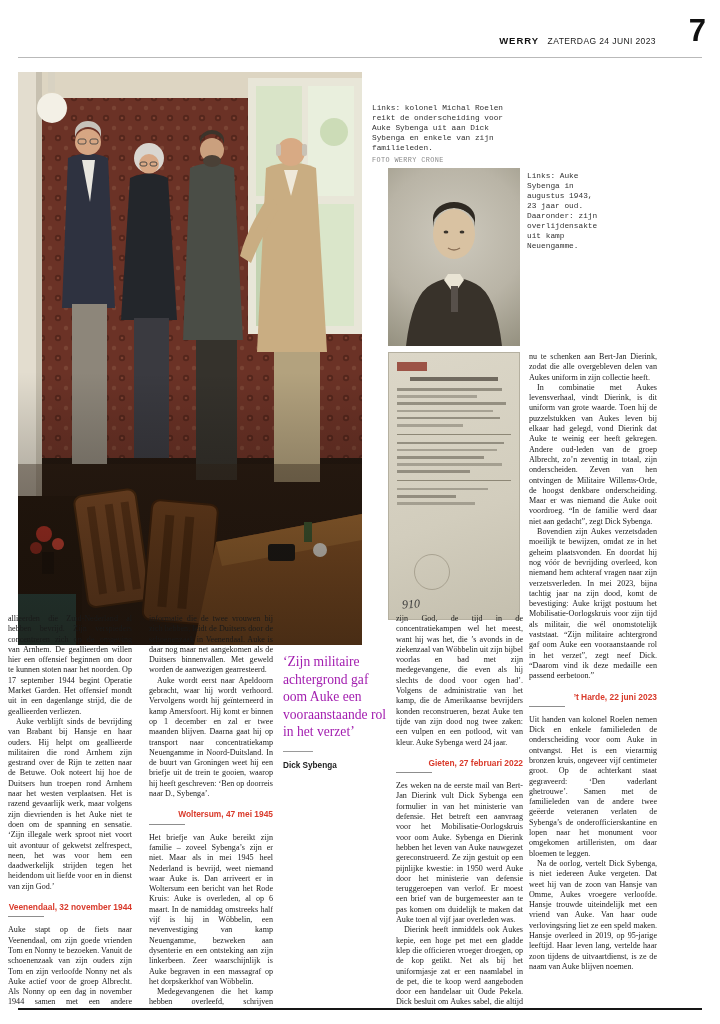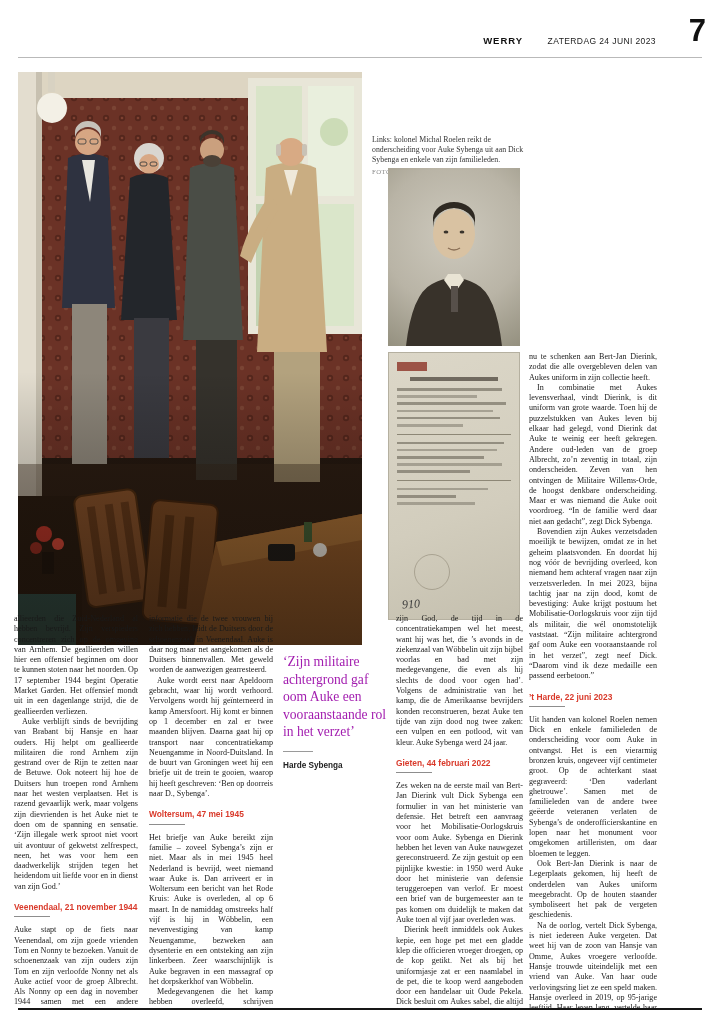--- a/index.html
+++ b/index.html
@@ -2,29 +2,29 @@
 <html lang="nl"><head>
 <meta charset="utf-8">
 <style>
   html,body{margin:0;padding:0;background:#ffffff;}
   .page{position:relative;width:720px;height:1024px;background:#fff;overflow:hidden;
         font-family:"Liberation Serif",serif;color:#1a1a1a;}
   
   .masthead{position:absolute;top:30px;right:64px;text-align:right;
             font-family:"Liberation Sans",sans-serif;white-space:nowrap;}
   .mast-title{font-weight:800;font-size:9.5px;letter-spacing:1px;color:#111;}
-  .mast-date{font-size:8.5px;letter-spacing:.4px;color:#222;margin-left:20px;}
+  .mast-date{font-size:8.5px;letter-spacing:.4px;color:#222;margin-left:4px;}
   .pagenum{position:absolute;top:13px;right:14px;font-family:"Liberation Sans",sans-serif;
            font-weight:800;font-size:31px;color:#111;}
   .header-rule{position:absolute;top:57px;left:18px;width:684px;border-top:1px solid #b9b9b9;}
   .bottom-rule{position:absolute;top:1008px;left:18px;width:684px;border-top:2px solid #161616;}
   
   .photo-main{position:absolute;left:18px;top:72px;width:344px;height:573px;overflow:hidden;background:#2a1d13;}
   .photo-main svg{display:block;}
-  .caption{font-family:Liberation Serif, serif;font-size:7.8px;line-height:10px;color:#333;margin-top:32px;}
+  .caption{font-family:Liberation Mono, monospace;font-size:7.8px;line-height:10px;color:#333;}
   .caption-main{position:absolute;left:372px;top:103px;width:152px;}
   .credit{display:block;margin-top:2px;font-size:6.8px;letter-spacing:.4px;color:#8a8a8a;}
   .caption-portrait{position:absolute;left:527px;top:171px;width:78px;}
   .photo-portrait{position:absolute;left:388px;top:168px;width:132px;height:178px;overflow:hidden;
       background:radial-gradient(circle at 50% 38%,#cdc9bd 0%,#b9b4a6 55%,#94907f 100%);}
   
   .certificate{position:absolute;left:388px;top:352px;width:132px;height:268px;
       background:linear-gradient(160deg,#dcd7c8 0%,#d2cdbd 60%,#c4bfae 100%);
       box-shadow:0 0 0 1px #b5b0a0 inset;padding:10px 9px;box-sizing:border-box;}
   .cert-label{width:30px;height:9px;background:#8c3226;opacity:.8;margin-bottom:6px;}
@@ -32,28 +32,28 @@
   .tl{height:2.6px;background:#5d574b;opacity:.55;margin:4.6px 0;}
   .tl.s{opacity:.4;}
   .cert-divider{border-top:1px solid #8d8776;margin:7px 0;}
   .cert-stamp{position:absolute;left:26px;bottom:30px;width:34px;height:34px;border:1.5px solid #837c6a;
       border-radius:50%;opacity:.5;}
   .cert-number{position:absolute;left:14px;bottom:8px;font-family:"Liberation Serif",serif;
       font-style:italic;font-size:12px;color:#3c3c3c;transform:rotate(-4deg);}
   
   .col{position:absolute;overflow:hidden;text-align:justify;font-size:8.1px;line-height:10.3px;
        -webkit-hyphens:auto;hyphens:auto;}
-  .col-1{left:14px;top:614px;width:124px;height:394px;}
+  .col-1{left:8px;top:614px;width:124px;height:394px;}
   .col-2{left:149px;top:614px;width:124px;height:394px;}
   .col-4{left:396px;top:614px;width:127px;height:394px;}
   .col-5{left:529px;top:352px;width:128px;height:656px;}
   .para{margin:0;}
   .para.ind{text-indent:8px;}
   .dateline{font-family:"Liberation Sans",sans-serif;font-weight:700;font-size:8.4px;
-            margin-top:10px;text-align:left;}
+            margin-top:10px;text-align:right;}
   .dateline-rule{width:36px;border-top:1px solid #8d8d8d;margin:4px 0 8px;}
   
   .quote-col{position:absolute;left:283px;top:653px;width:108px;}
   .quote-text{font-family:"Liberation Serif",serif;font-size:13.6px;line-height:17.6px;
               color:#a21caf;text-align:left;}
   .quote-rule{width:30px;border-top:1.5px solid #9a9a9a;margin:10px 0 9px;}
   .quote-attr{font-family:"Liberation Sans",sans-serif;font-weight:700;font-size:8.2px;color:#222;}
 </style>
 </head>
 <body>
@@ -179,20 +179,21 @@
       <rect x="63" y="118" width="7" height="26" fill="#57504a"></rect>
       <ellipse cx="66" cy="66" rx="21" ry="25" fill="#d9c2a2"></ellipse>
       <path d="M45,60 q2,-22 21,-22 q20,0 21,22 q0,-8 -4,-12 q-7,-8 -17,-8 q-10,0 -17,8 q-4,4 -4,12 z" fill="#2e2922"></path>
       <path d="M45,58 a21,18 0 0 1 42,0 l0,-8 a21,16 0 0 0 -42,0 z" fill="#2e2922"></path>
       <ellipse cx="58" cy="64" rx="2.4" ry="1.6" fill="#3a342c"></ellipse>
       <ellipse cx="74" cy="64" rx="2.4" ry="1.6" fill="#3a342c"></ellipse>
       <path d="M60,80 q6,4 12,0" stroke="#8a6f56" stroke-width="1.4" fill="none"></path>
     </svg>
   </div>
 
+  <div class="caption caption-portrait">Links: Auke Sybenga in augustus 1943, 23 jaar oud. Daaronder: zijn overlijdensakte uit kamp Neuengamme.</div>
 
   <div class="certificate">
     <div class="cert-label"></div>
     <div class="cert-head"></div>
     <div class="tl" style="width:92%"></div>
     <div class="tl s" style="width:70%"></div>
     <div class="tl" style="width:96%"></div>
     <div class="tl s" style="width:84%"></div>
     <div class="tl" style="width:90%"></div>
     <div class="tl s" style="width:58%"></div>
@@ -206,51 +207,50 @@
     <div class="tl s" style="width:80%"></div>
     <div class="tl" style="width:52%"></div>
     <div class="tl s" style="width:68%"></div>
     <div class="cert-stamp"></div>
     <div class="cert-number">910</div>
   </div>
 
   <div class="col col-1">
       <p class="para">allieerden die Zuid-Nederland al hebben bevrijd. Zijn verspieders concentreren zich op de omgeving van Arnhem. De geallieerden willen hier een offensief beginnen om door te kunnen stoten naar het noorden. Op 17 september 1944 begint Operatie Market Garden. Het offensief mondt uit in een dagenlange strijd, die de geallieerden verliezen.</p>
       <p class="para ind">Auke verblijft sinds de bevrijding van Brabant bij Hansje en haar ouders. Hij helpt om geallieerde militairen die rond Arnhem zijn gestrand over de Rijn te zetten naar de Betuwe. Ook noteert hij hoe de Duitsers hun troepen rond Arnhem naar het westen verplaatsen. Het is razend gevaarlijk werk, maar volgens zijn dievrienden is het Auke niet te doen om de spanning en sensatie. ‘Zijn illegale werk sproot niet voort uit avontuur of gekwetst zelfrespect, neen, het was voor hem een daadwerkelijk strijden tegen het heidendom uit liefde voor en in dienst van zijn God.’</p>
-      <div class="dateline" style="color: rgb(217, 58, 43);">Veenendaal, 21 november 1944</div>
+      <div class="dateline" style="color: rgb(217, 58, 43);">Veenendaal, 32 november 1944</div>
       <div class="dateline-rule"></div>
       <p class="para">Auke stapt op de fiets naar Veenendaal, om zijn goede vrienden Tom en Nonny te bezoeken. Vanuit de schoenenzaak van zijn ouders zijn Tom en zijn verloofde Nonny net als Auke actief voor de groep Albrecht. Als Nonny op een dag in november 1944 samen met een andere koerierster onderweg is naar Ede, wordt ze aangehouden door de Duitsers. De</p>
     </div>
   <div class="col col-2">
       <p class="para">informatie die de twee vrouwen bij zich hebben, leidt de Duitsers door de schoenenzaak in Veenendaal. Auke is daar nog maar net aangekomen als de Duitsers binnenvallen. Met geweld worden de aanwezigen gearresteerd.</p>
       <p class="para ind">Auke wordt eerst naar Apeldoorn gebracht, waar hij wordt verhoord. Vervolgens wordt hij geïnterneerd in kamp Amersfoort. Hij komt er binnen op 1 december en zal er twee maanden blijven. Daarna gaat hij op transport naar concentratiekamp Neuengamme in Noord-Duitsland. In de buurt van Groningen weet hij een briefje uit de trein te gooien, waarop hij heeft geschreven: ‘Ben op doorreis naar D., Sybenga’.</p>
       <div class="dateline" style="color: rgb(217, 58, 43);">Woltersum, 47 mei 1945</div>
       <div class="dateline-rule"></div>
       <p class="para">Het briefje van Auke bereikt zijn familie – zoveel Sybenga’s zijn er niet. Maar als in mei 1945 heel Nederland is bevrijd, weet niemand waar Auke is. Dan arriveert er in Woltersum een bericht van het Rode Kruis: Auke is overleden, al op 6 maart. In de namiddag omstreeks half vijf is hij in Wöbbelin, een nevenvestiging van kamp Neuengamme, bezweken aan dysenterie en een ontsteking aan zijn linkerbeen. Zeer waarschijnlijk is Auke begraven in een massagraf op het dorpskerkhof van Wöbbelin.</p>
       <p class="para ind">Medegevangenen die het kamp hebben overleefd, schrijven naderhand over Auke: ‘Zijn gehele leven was een getuigenis van liefde voor</p>
     </div>
 
   <div class="quote-col">
     <div class="quote-text">‘Zijn militaire achtergrond gaf oom Auke een vooraanstaande rol in het verzet’</div>
     <div class="quote-rule"></div>
-    <div class="quote-attr">Harde Sybenga</div>
+    <div class="quote-attr">Dick Sybenga</div>
   </div>
 
   <div class="col col-4">
       <p class="para">zijn God, de tijd in de concentratiekampen wel het meest, want hij was het, die ’s avonds in de ziekenzaal van Wöbbelin uit zijn bijbel voorlas en bad met zijn medegevangene, die even als hij slechts de dood voor ogen had’. Volgens de administratie van het kamp, die de Amerikaanse bevrijders konden reconstrueren, bezat Auke ten tijde van zijn dood nog twee zaken: een vulpen en een potlood, wit van kleur. Auke Sybenga werd 24 jaar.</p>
-      <div class="dateline" style="color: rgb(217, 58, 43);">Gieten, 44 februari 2022</div>
+      <div class="dateline" style="color: rgb(217, 58, 43);">Gieten, 27 februari 2022</div>
       <div class="dateline-rule"></div>
       <p class="para">Zes weken na de eerste mail van Bert-Jan Dierink vult Dick Sybenga een formulier in van het ministerie van defensie. Het betreft een aanvraag voor het Mobilisatie-Oorlogskruis voor oom Auke. Sybenga en Dierink hebben het leven van Auke nauwgezet gereconstrueerd. Ze zijn gestuit op een pijnlijke kwestie: in 1950 werd Auke door het ministerie van defensie teruggeroepen van verlof. Er moest een brief van de burgemeester aan te pas komen om duidelijk te maken dat Auke toen al vijf jaar overleden was.</p>
       <p class="para ind">Dierink heeft inmiddels ook Aukes kepie, een hoge pet met een gladde klep die officieren vroeger droegen, op de kop getikt. Net als bij het uniformjasje zat er een naamlabel in de pet, die te koop werd aangeboden door een handelaar uit Oude Pekela. Dick besluit om Aukes sabel, die altijd in de familie is gebleven,</p>
     </div>
   <div class="col col-5">
       <p class="para">nu te schenken aan Bert-Jan Dierink, zodat die alle overgebleven delen van Aukes uniform in zijn collectie heeft.</p>
       <p class="para ind">In combinatie met Aukes levensverhaal, vindt Dierink, is dit uniform van grote waarde. Toen hij de puzzelstukken van Aukes leven bij elkaar had gelegd, vond Dierink dat Auke te weinig eer heeft gekregen. Andere oud-leden van de groep Albrecht, zo’n zeventig in totaal, zijn onderscheiden. Zeven van hen ontvingen de Militaire Willems-Orde, de hoogst denkbare onderscheiding. Maar er was niemand die Auke ooit voordroeg. “In de familie werd daar niet aan gedacht”, zegt Dick Sybenga.</p>
       <p class="para ind">Bovendien zijn Aukes verzetsdaden moeilijk te bewijzen, omdat ze in het geheim plaatsvonden. En doordat hij nog vóór de bevrijding overleed, kon niemand hem achteraf vragen naar zijn verzetsverleden. In mei 2023, bijna tachtig jaar na zijn dood, komt de bevestiging: Auke krijgt postuum het Mobilisatie-Oorlogskruis voor zijn tijd als militair, die wél onomstotelijk vaststaat. “Zijn militaire achtergrond gaf oom Auke een vooraanstaande rol in het verzet”, zegt neef Dick. “Daarom vind ik deze medaille een passend eerbetoon.”</p>
       <div class="dateline" style="color: rgb(217, 58, 43);">’t Harde, 22 juni 2023</div>
       <div class="dateline-rule"></div>
       <p class="para">Uit handen van kolonel Roelen nemen Dick en enkele familieleden de onderscheiding voor oom Auke in ontvangst. Het is een vierarmig bronzen kruis, ongeveer vijf centimeter groot. Op de achterkant staat gegraveerd: ‘Den vaderlant ghetrouwe’. Samen met de familieleden van de andere twee geëerde veteranen verlaten de Sybenga’s de onderofficierskantine en lopen naar het monument voor omgekomen artilleristen, om daar bloemen te leggen.</p>
-      <p class="para ind">Ook Bert-Jan Dierink is naar de Legerplaats gekomen, hij heeft de onderdelen van Aukes uniform meegebracht. Op de houten staander symboliseert het pak de vergeten geschiedenis.</p>
       <p class="para ind">Na de oorlog, vertelt Dick Sybenga, is niet iedereen Auke vergeten. Dat weet hij van de zoon van Hansje van Omme, Aukes vroegere verloofde. Hansje trouwde uiteindelijk met een vriend van Auke. Van haar oude verlovingsring liet ze een speld maken. Hansje overleed in 2019, op 95-jarige leeftijd. Haar leven lang, vertelde haar zoon tijdens de uitvaartdienst, is ze de naam van Auke blijven noemen.</p>
     </div>
 
   <div class="bottom-rule"></div>
 </div>
 
 </body></html>

